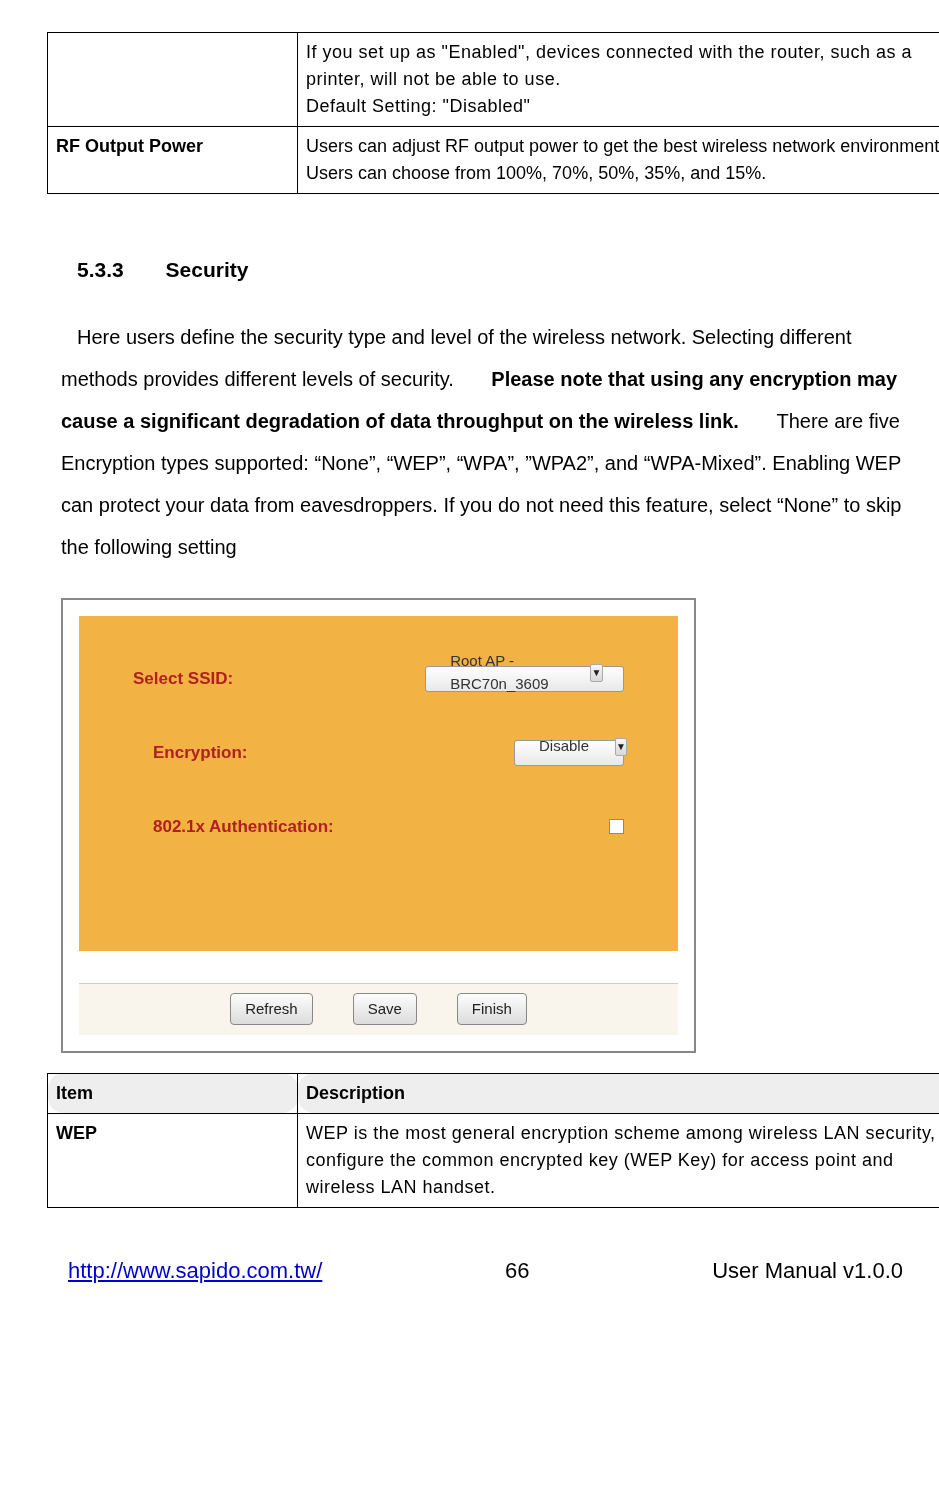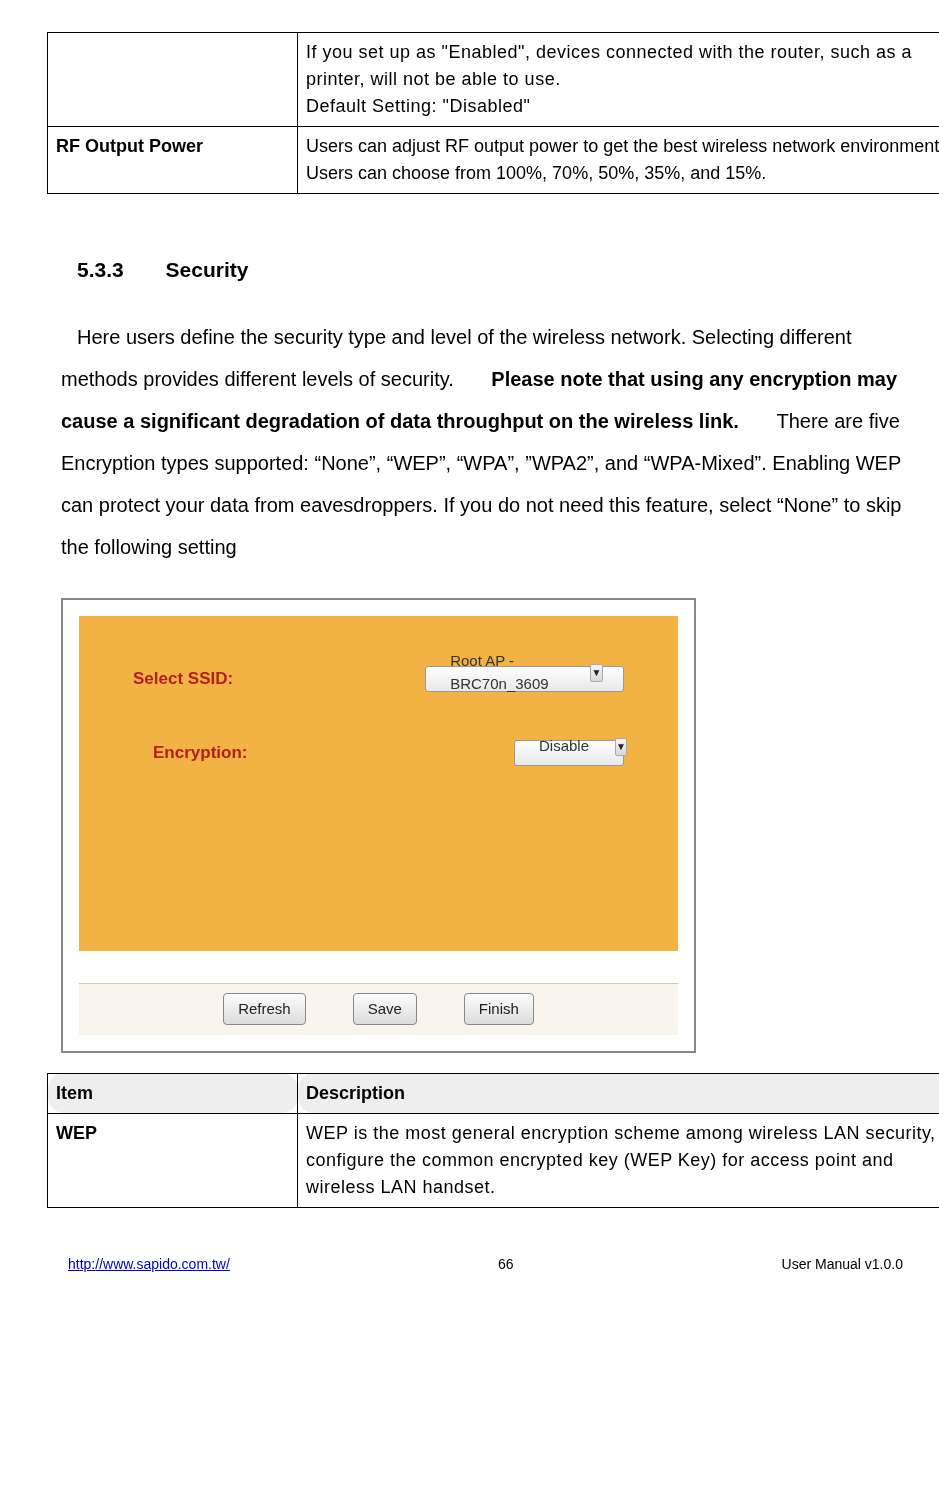--- a/index.html
+++ b/index.html
@@ -104,36 +104,36 @@
       background: #fff;
       border: 1px solid #888;
     }
     .shot-footer {
       height: 52px;
       background: #f9f4ec;
       border-top: 1px solid #ccc;
       display: flex;
       align-items: center;
       justify-content: center;
-      gap: 15px;
+      gap: 8px;
     }
     .shot-btn {
       background: linear-gradient(#fdfdfd,#dcdcdc);
       border: 1px solid #888;
       border-radius: 4px;
       padding: 4px 14px;
       font-size: 15px;
       color: #222;
     }
     .page-footer {
       display: flex;
       justify-content: space-between;
       align-items: center;
       margin-top: 30px;
-      font-size: 14px;
+      font-size: 22px;
       padding: 0 5px 15px 5px;
     }
     .page-footer .left { color: #0000cc; text-decoration: underline; }
   </style>
 </head>
 <body>
 
 <table class="desc-table">
   <tbody>
       <tr>
@@ -168,20 +168,24 @@
         <span class="arrow-btn">▼</span>
       </div>
     </div>
     <div class="shot-row">
       <div class="shot-label" style="padding-left:20px;">Encryption:</div>
       <div class="shot-select" style="width:110px;">
         <span>Disable</span>
         <span class="arrow-btn">▼</span>
       </div>
     </div>
+    <div class="shot-row">
+      <div class="shot-label" style="padding-left:20px;">802.1x Authentication:</div>
+      <div class="shot-checkbox"></div>
+    </div>
   </div>
   <div class="shot-footer">
     <div class="shot-btn">Refresh</div>
     <div class="shot-btn">Save</div>
     <div class="shot-btn">Finish</div>
   </div>
 </div>
 
 <table class="desc-table">
   <tbody>

